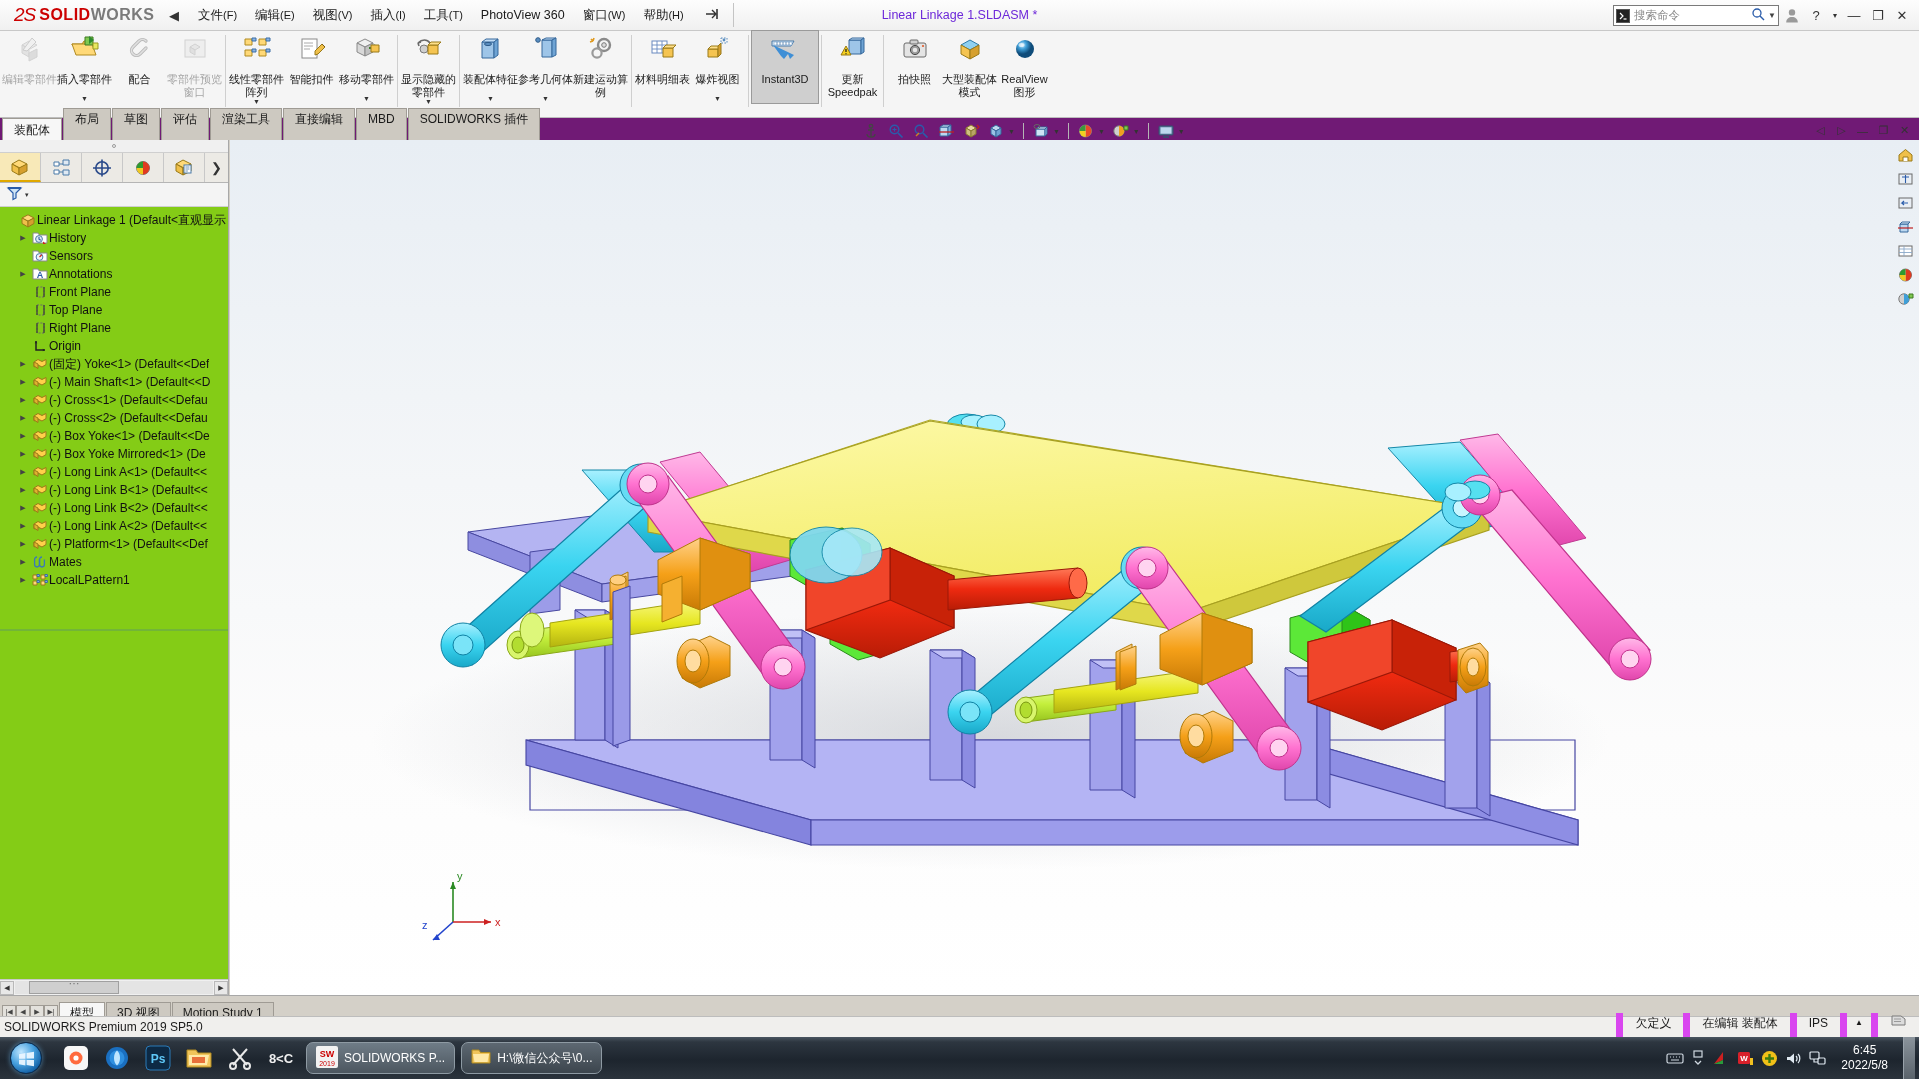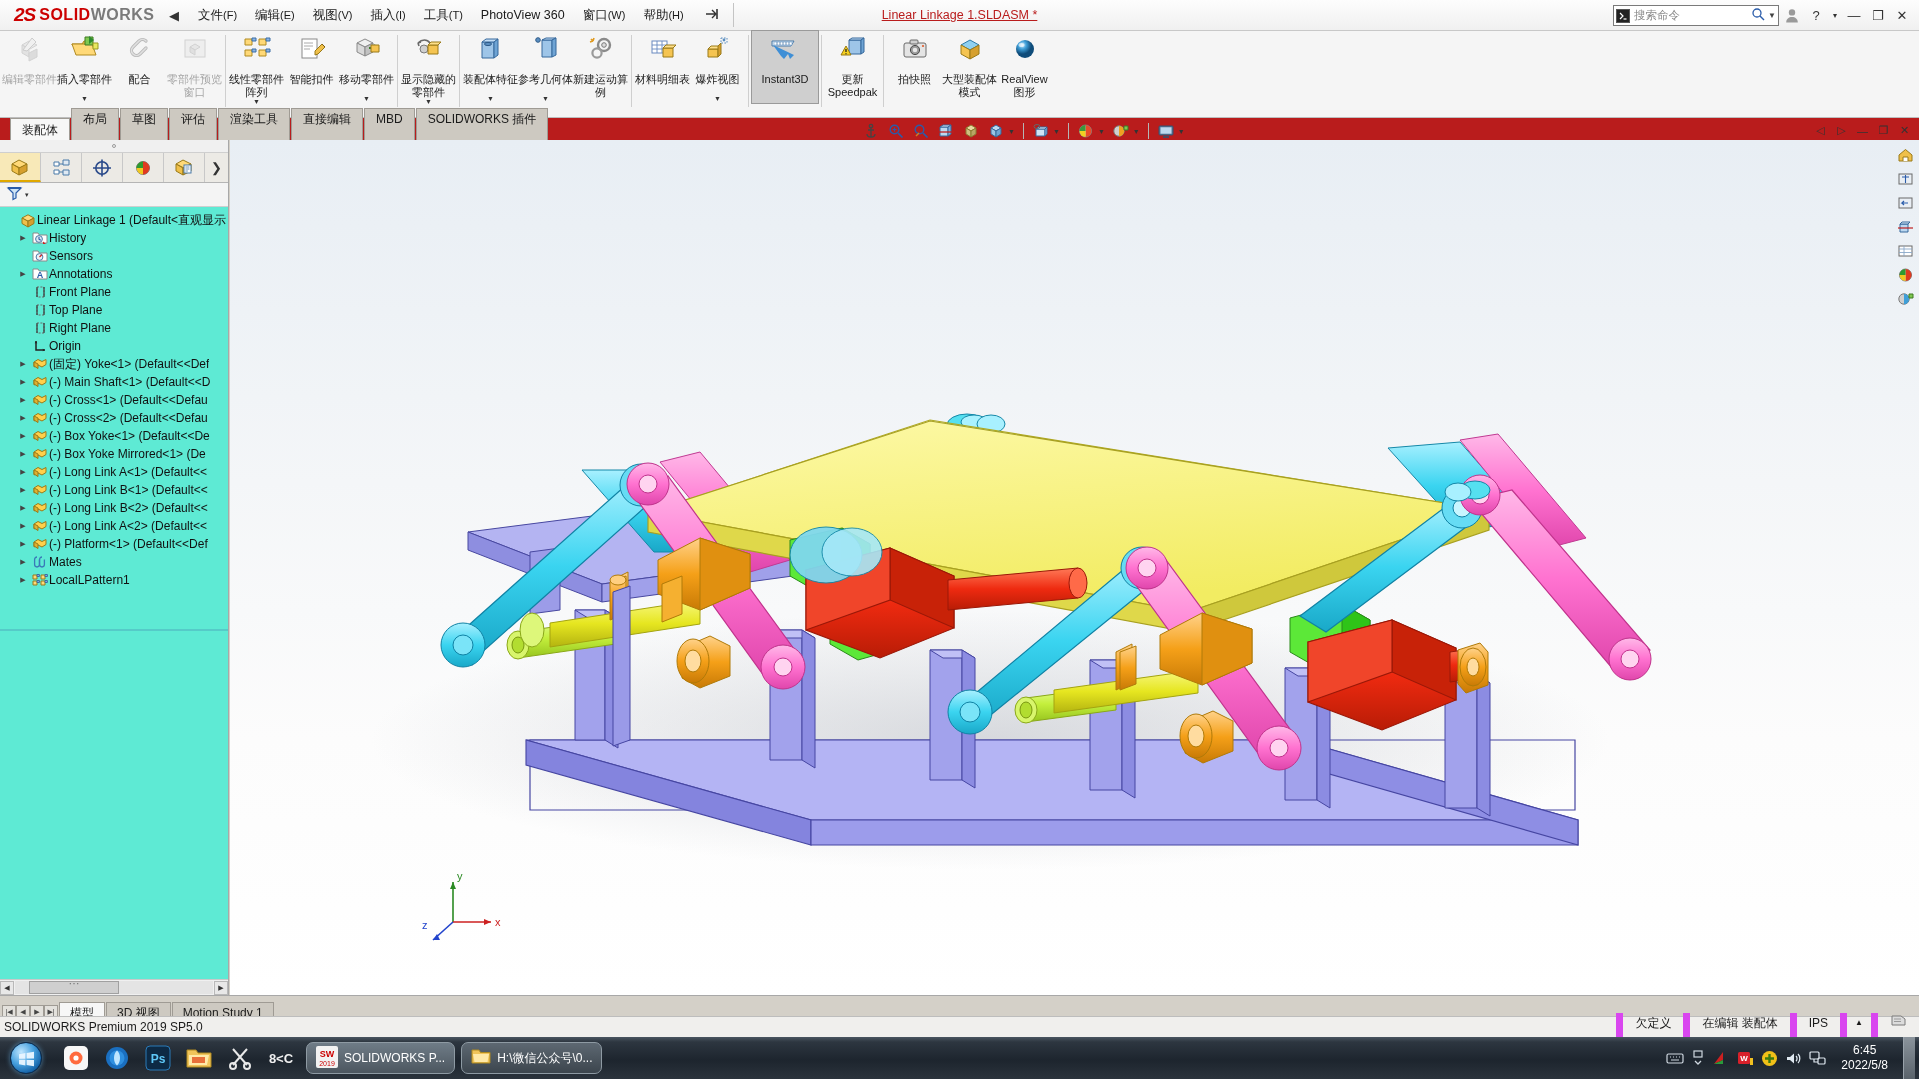--- a/index.html
+++ b/index.html
@@ -15,40 +15,39 @@
 
   
   .titlebar {
     position:absolute; left:0; top:0; width:1919px; height:31px;
     background:linear-gradient(#fdfdfd,#f0f0f0);
     border-bottom:1px solid #c8c8c8;
     display:flex; align-items:center;
   }
   .sw-logo { display:flex; align-items:center; padding-left:14px; width:165px; }
   .sw-logo .ds {
-    color:#cc0000; font-weight:bold; font-size:19px; font-style:italic;
+    color:#cc0000; font-weight:normal; font-size:19px; font-style:italic;
     letter-spacing:-1px; margin-right:4px;
   }
   .sw-logo .solid { color:#cc0000; font-weight:bold; font-size:16px; letter-spacing:0.5px; }
   .sw-logo .works { color:#7a7a7a; font-weight:bold; font-size:16px; letter-spacing:0.5px; }
 
   .menu-collapse { color:#333; font-size:13px; padding:0 10px 0 4px; cursor:pointer; }
   .menu { display:flex; align-items:center; height:31px; }
   .menu-item {
     padding:4px 9px; font-size:12.5px; color:#1a1a1a; cursor:pointer; white-space:nowrap;
   }
   .menu-item .mn { font-size:11px; }
   .pin-icon { padding:0 12px; color:#333; font-size:13px; cursor:pointer; }
   .titlebar-sep { width:1px; height:24px; background:#c4c4c4; margin:0 2px; }
 
   .doc-title {
     position:absolute; left:0; top:0; width:1919px; height:31px;
-    text-align:center; line-height:31px; font-size:12.5px; color:#b91c1c;
+    text-align:center; line-height:31px; font-size:12.5px; color:#6d28d9;
     pointer-events:none;
-    text-decoration:underline;
   }
   .tb-right {
     position:absolute; right:6px; top:0; height:31px;
     display:flex; align-items:center; gap:2px;
   }
   .searchbox {
     display:flex; align-items:center; height:21px; width:166px;
     border:1px solid #7a7a7a; background:#fff; padding:0 2px;
   }
   .searchbox .cmdico {
@@ -83,21 +82,21 @@
   .rlabel {
     font-size:11px; line-height:12.5px; text-align:center; color:#1a1a1a;
     margin-top:9px; width:58px; overflow:hidden;
   }
   .rbtn.wide .rlabel { width:68px; }
   .rcaret { font-size:7px; color:#333; line-height:7px; margin-top:auto; padding-bottom:1px; }
 
   
   .tabstrip {
     position:absolute; left:0; top:118px; width:1919px; height:22px;
-    background:#b91c1c; display:flex; align-items:flex-end; padding-left:10px;
+    background:#701a75; display:flex; align-items:flex-end; padding-left:2px;
   }
   .ctab {
     height:32px; padding:0 11px; font-size:12px; line-height:20px;
     background:#cdc9c1; border:1px solid #9f9b94; border-bottom:none;
     margin-right:1px; cursor:pointer; color:#1a1a1a;
   }
   .ctab.sel { background:#f7f7f7; height:22px; line-height:22px; border-color:#9f9b94; }
 
   
   .viewbar {
@@ -129,21 +128,21 @@
     border-bottom:1px solid #b5b5b5; }
   .ptab { width:41px; display:flex; align-items:center; justify-content:center; cursor:pointer;
     border-right:1px solid #c8c8c8; }
   .ptab.sel { background:#f8e9b8; border-bottom:2px solid #e0a800; }
   .ptab-more { flex:1; display:flex; align-items:center; justify-content:center;
     font-size:13px; color:#333; cursor:pointer; }
 
   .filterbar { height:24px; display:flex; align-items:center; padding-left:6px;
     border-bottom:1px solid #cfcfcf; background:#f4f4f4; }
 
-  .tree { flex:1; overflow:hidden; padding-top:4px; background:#5eead4; position:relative; }
+  .tree { flex:1; overflow:hidden; padding-top:4px; background:#84cc16; position:relative; }
   .trow { display:flex; align-items:center; height:18px; padding-left:16px; white-space:nowrap;
     font-size:12px; color:#111; cursor:default; }
   .trow .arr { width:14px; text-align:center; font-size:7px; color:#444; cursor:pointer; }
   .trow .arr.blank { color:transparent; }
   .trow .tico { width:19px; display:flex; align-items:center; justify-content:center; }
   .trow .tlabel { overflow:hidden; }
   .trow.root { font-size:12px; padding-left:4px; }
 
   .panel-hscroll { height:16px; background:#f0f0f0; border-top:1px solid #c9c9c9;
     display:flex; align-items:center; }

